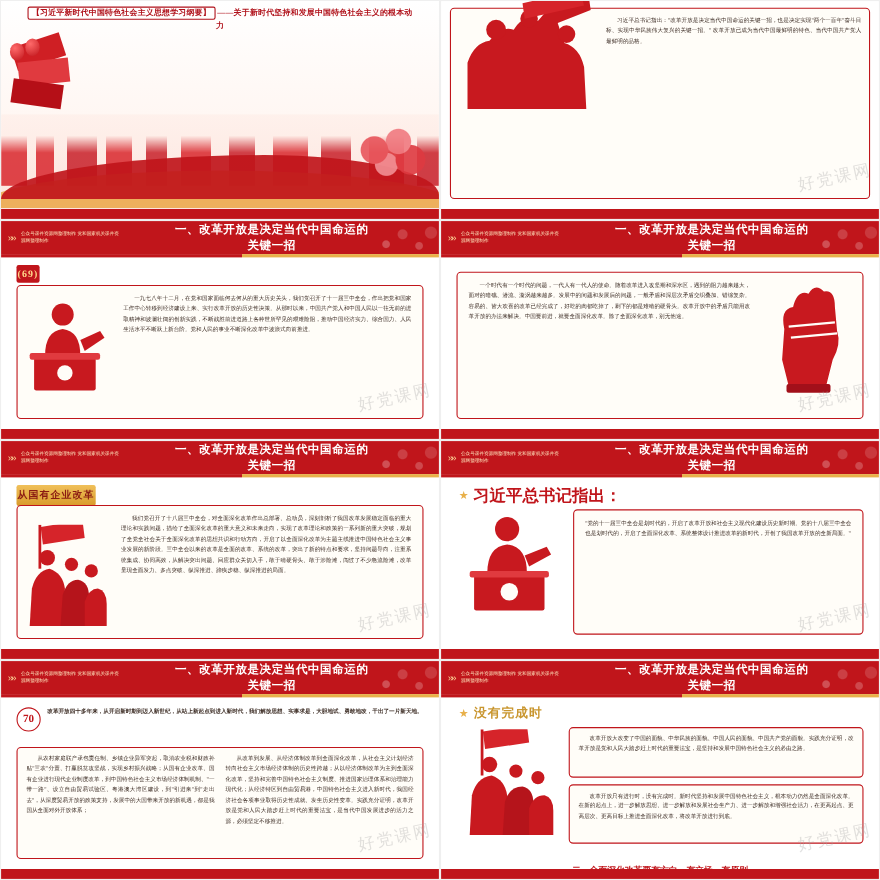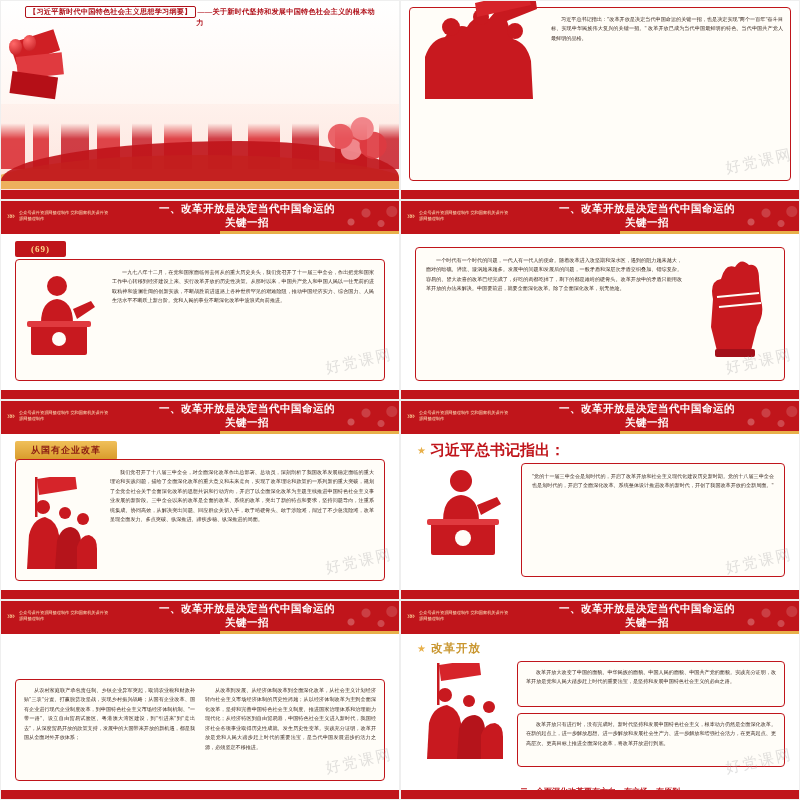--- a/index.html
+++ b/index.html
@@ -75,21 +75,21 @@
   }
   .body-text {
     font-size: 5.1px; line-height: 1.85; color: #3a2a22;
     text-align: justify; text-indent: 10px;
     font-family: "Liberation Serif", serif;
   }
   .body-text.noind { text-indent: 0; }
   .ribbon {
     position: absolute; left: 14px;
     background: #c0151b; color: #ffd98a;
-    font-size: 9px; font-weight: bold; padding: 3px 16px;
+    font-size: 9px; font-weight: bold; padding: 3px 1px;
     border-radius: 2px; letter-spacing: 1px;
     font-family: "Liberation Serif", serif;
   }
   .ribbon.gold {
     background: linear-gradient(180deg,#f0c05a,#d89a2a);
     color: #8a1b12;
   }
   .ribbon::before, .ribbon::after{
     content:''; position:absolute; top:50%; width:0; height:0;
   }
@@ -322,20 +322,24 @@
 
   <div class="slide">
     <div class="topbar">
       <span class="chev">»»</span>
       <span class="sub">公众号课件资源网整理制作
 党和国家机关课件资源网整理制作</span>
       <span class="title">一、改革开放是决定当代中国命运的关键一招</span>
       <span class="deco"></span>
     </div>
     <div class="topline"></div>
+    <div style="position:absolute;left:14px;right:14px;top:42px;display:flex;align-items:flex-start;gap:6px">
+      <span class="numbadge">70</span>
+      <span class="body-text noind" style="flex:1;font-weight:bold">改革开放四十多年来，从开启新时期到迈入新世纪，从站上新起点到进入新时代，我们解放思想、实事求是，大胆地试、勇敢地改，干出了一片新天地。</span>
+    </div>
     <div class="card" style="left:14px;right:14px;top:78px;bottom:18px;padding:6px 8px">
       <div class="two-col">
         <div class="body-text">从农村家庭联产承包责任制、乡镇企业异军突起，取消农业税和财政补贴"三农"分置、打赢脱贫攻坚战，实现乡村振兴战略；从国有企业改革、国有企业进行现代企业制度改革，到中国特色社会主义市场经济体制机制、"一带一路"、设立自由贸易试验区、粤港澳大湾区建设，到"引进来"到"走出去"，从深度贸易开放的政策支持，发展中的大国带来开放的新机遇，都是我国从全面对外开放体系；</div>
         <div class="body-text">从改革到发展、从经济体制改革到全面深化改革，从社会主义计划经济转向社会主义市场经济体制的历史性跨越；从以经济体制改革为主到全面深化改革，坚持和完善中国特色社会主义制度、推进国家治理体系和治理能力现代化；从经济特区到自由贸易港，中国特色社会主义进入新时代，我国经济社会各项事业取得历史性成就、发生历史性变革。实践充分证明，改革开放是党和人民大踏步赶上时代的重要法宝，是当代中国发展进步的活力之源，必须坚定不移推进。</div>
       </div>
     </div>
     <div class="watermark">好党课网</div>
     <div class="footer"></div>
   </div>
 
@@ -343,21 +347,21 @@
     <div class="topbar">
       <span class="chev">»»</span>
       <span class="sub">公众号课件资源网整理制作
 党和国家机关课件资源网整理制作</span>
       <span class="title">一、改革开放是决定当代中国命运的关键一招</span>
       <span class="deco"></span>
     </div>
     <div class="topline"></div>
     <div style="position:absolute;left:16px;top:40px;display:flex;align-items:center;gap:5px">
       <span class="star">★</span>
-      <span class="gold-head">改革开放</span>
+      <span class="gold-head">没有完成时</span>
     </div>
     <div class="card" style="left:116px;right:14px;top:60px;height:46px;padding:6px 8px">
       <div class="body-text">改革开放大改变了中国的面貌、中华民族的面貌、中国人民的面貌、中国共产党的面貌。实践充分证明，改革开放是党和人民大踏步赶上时代的重要法宝，是坚持和发展中国特色社会主义的必由之路。</div>
     </div>
     <div class="card" style="left:116px;right:14px;top:112px;height:54px;padding:6px 8px">
       <div class="body-text">改革开放只有进行时，没有完成时。新时代坚持和发展中国特色社会主义，根本动力仍然是全面深化改革。在新的起点上，进一步解放思想、进一步解放和发展社会生产力、进一步解放和增强社会活力，在更高起点、更高层次、更高目标上推进全面深化改革，将改革开放进行到底。</div>
     </div>
     <svg width="96" height="100" viewBox="0 0 96 100" style="position:absolute;left:14px;top:62px">
       <path d="M24 2 L64 -4 L66 12 L26 18 Z" fill="#d6242a"></path>
       <rect x="22" y="0" width="2.5" height="42" fill="#c8191f"></rect>

